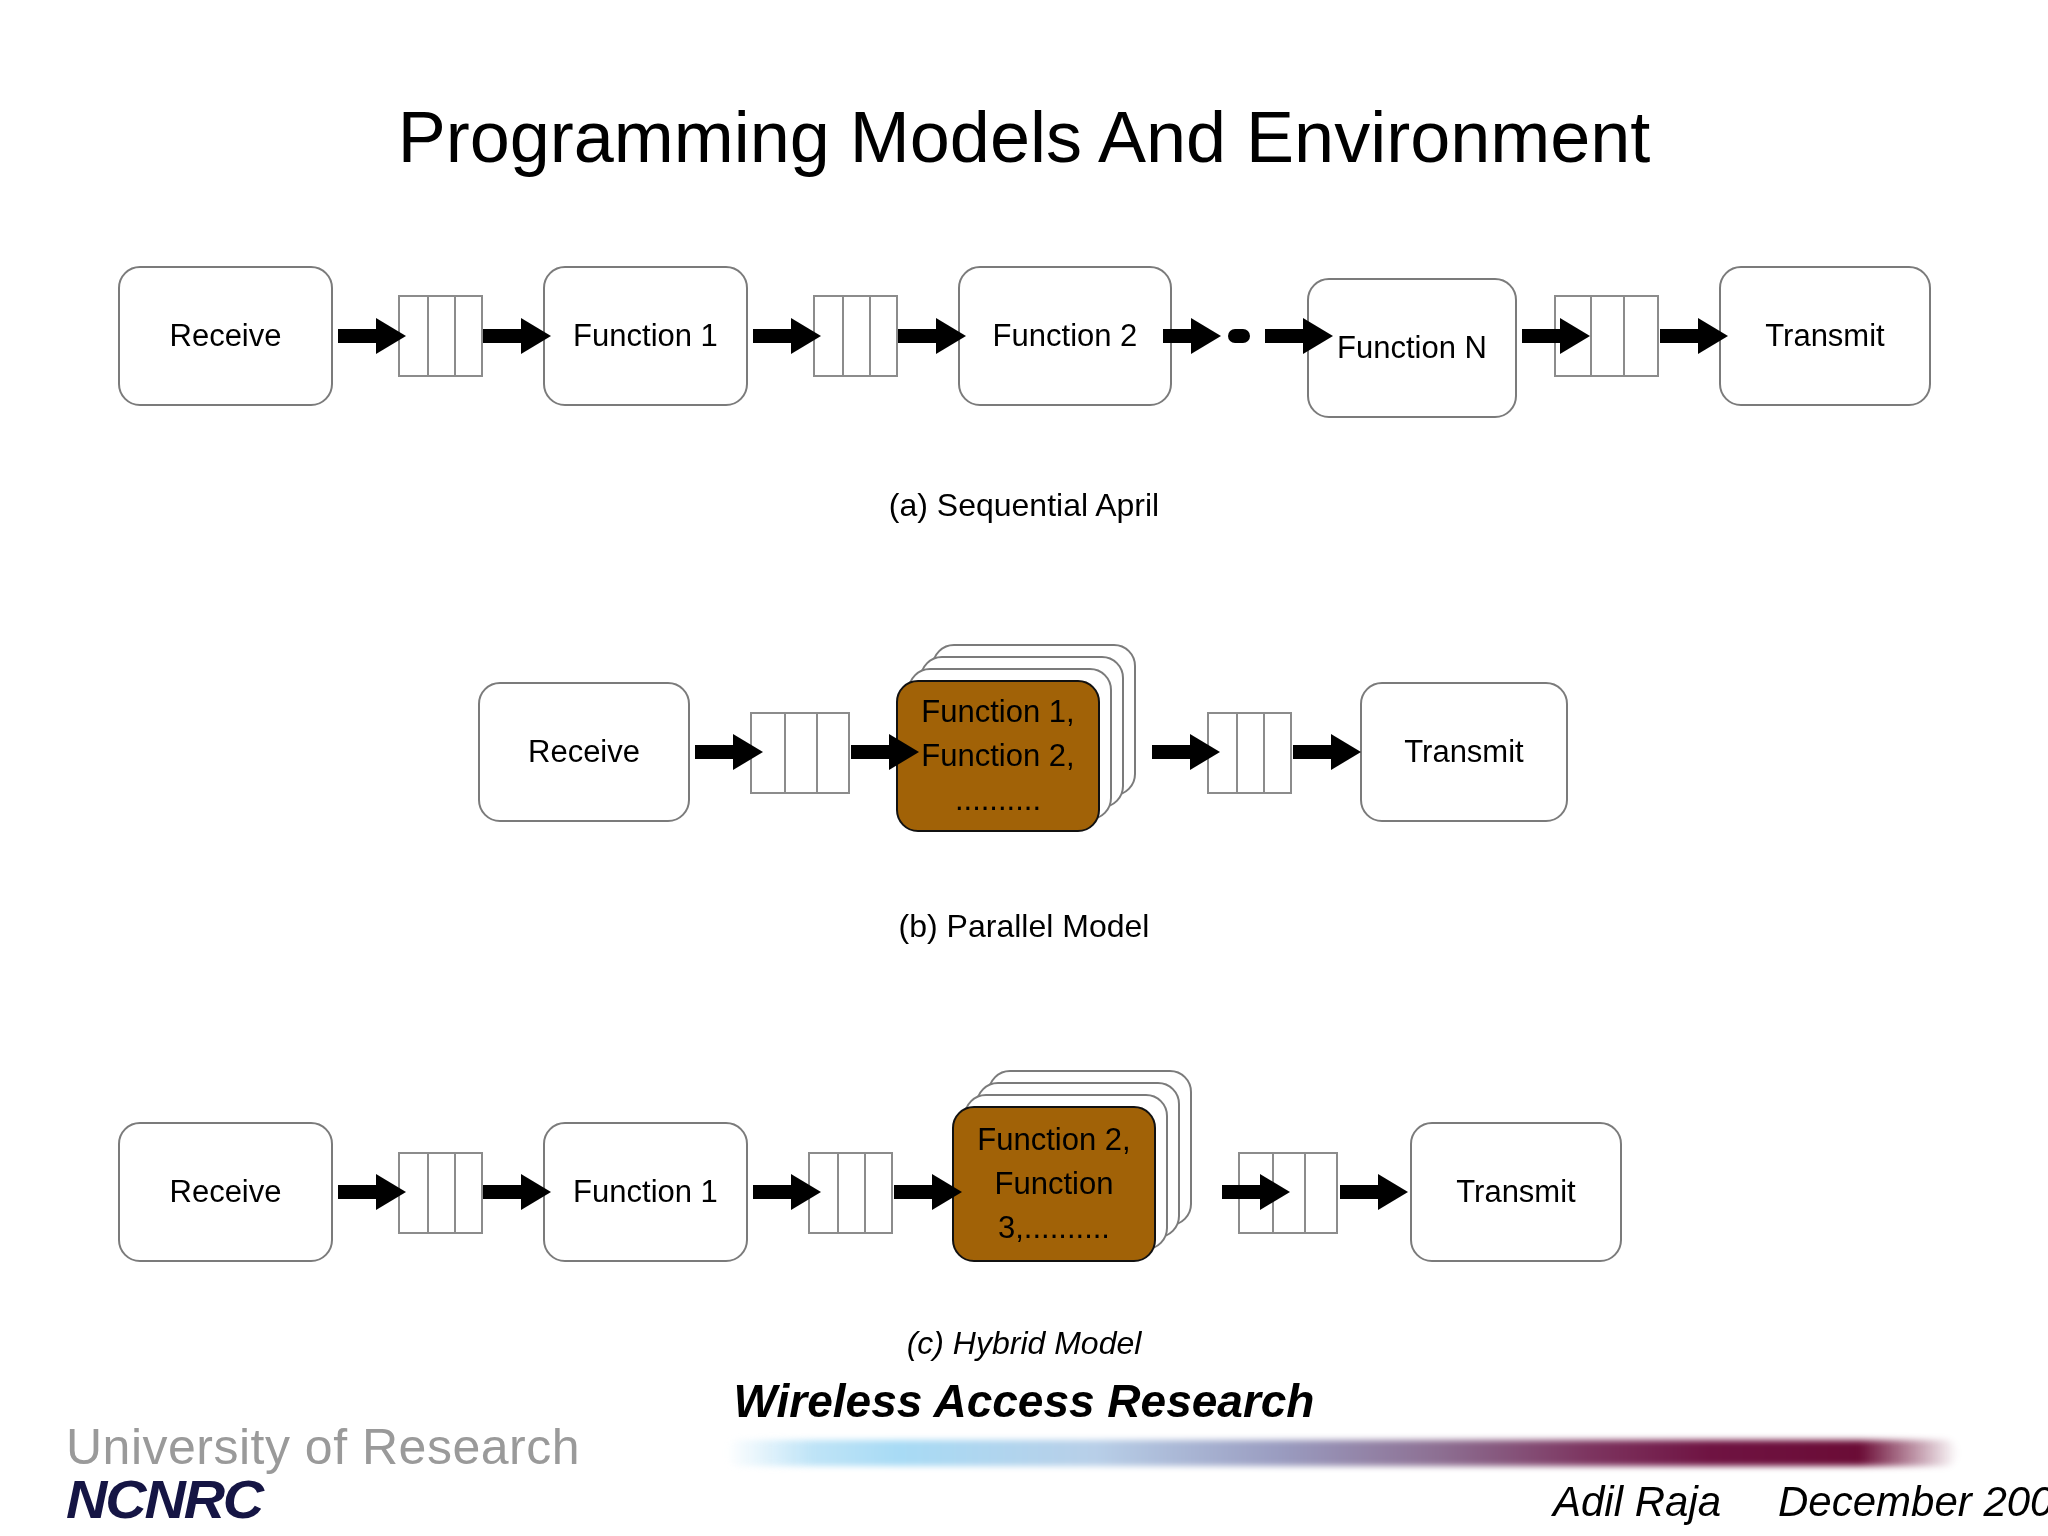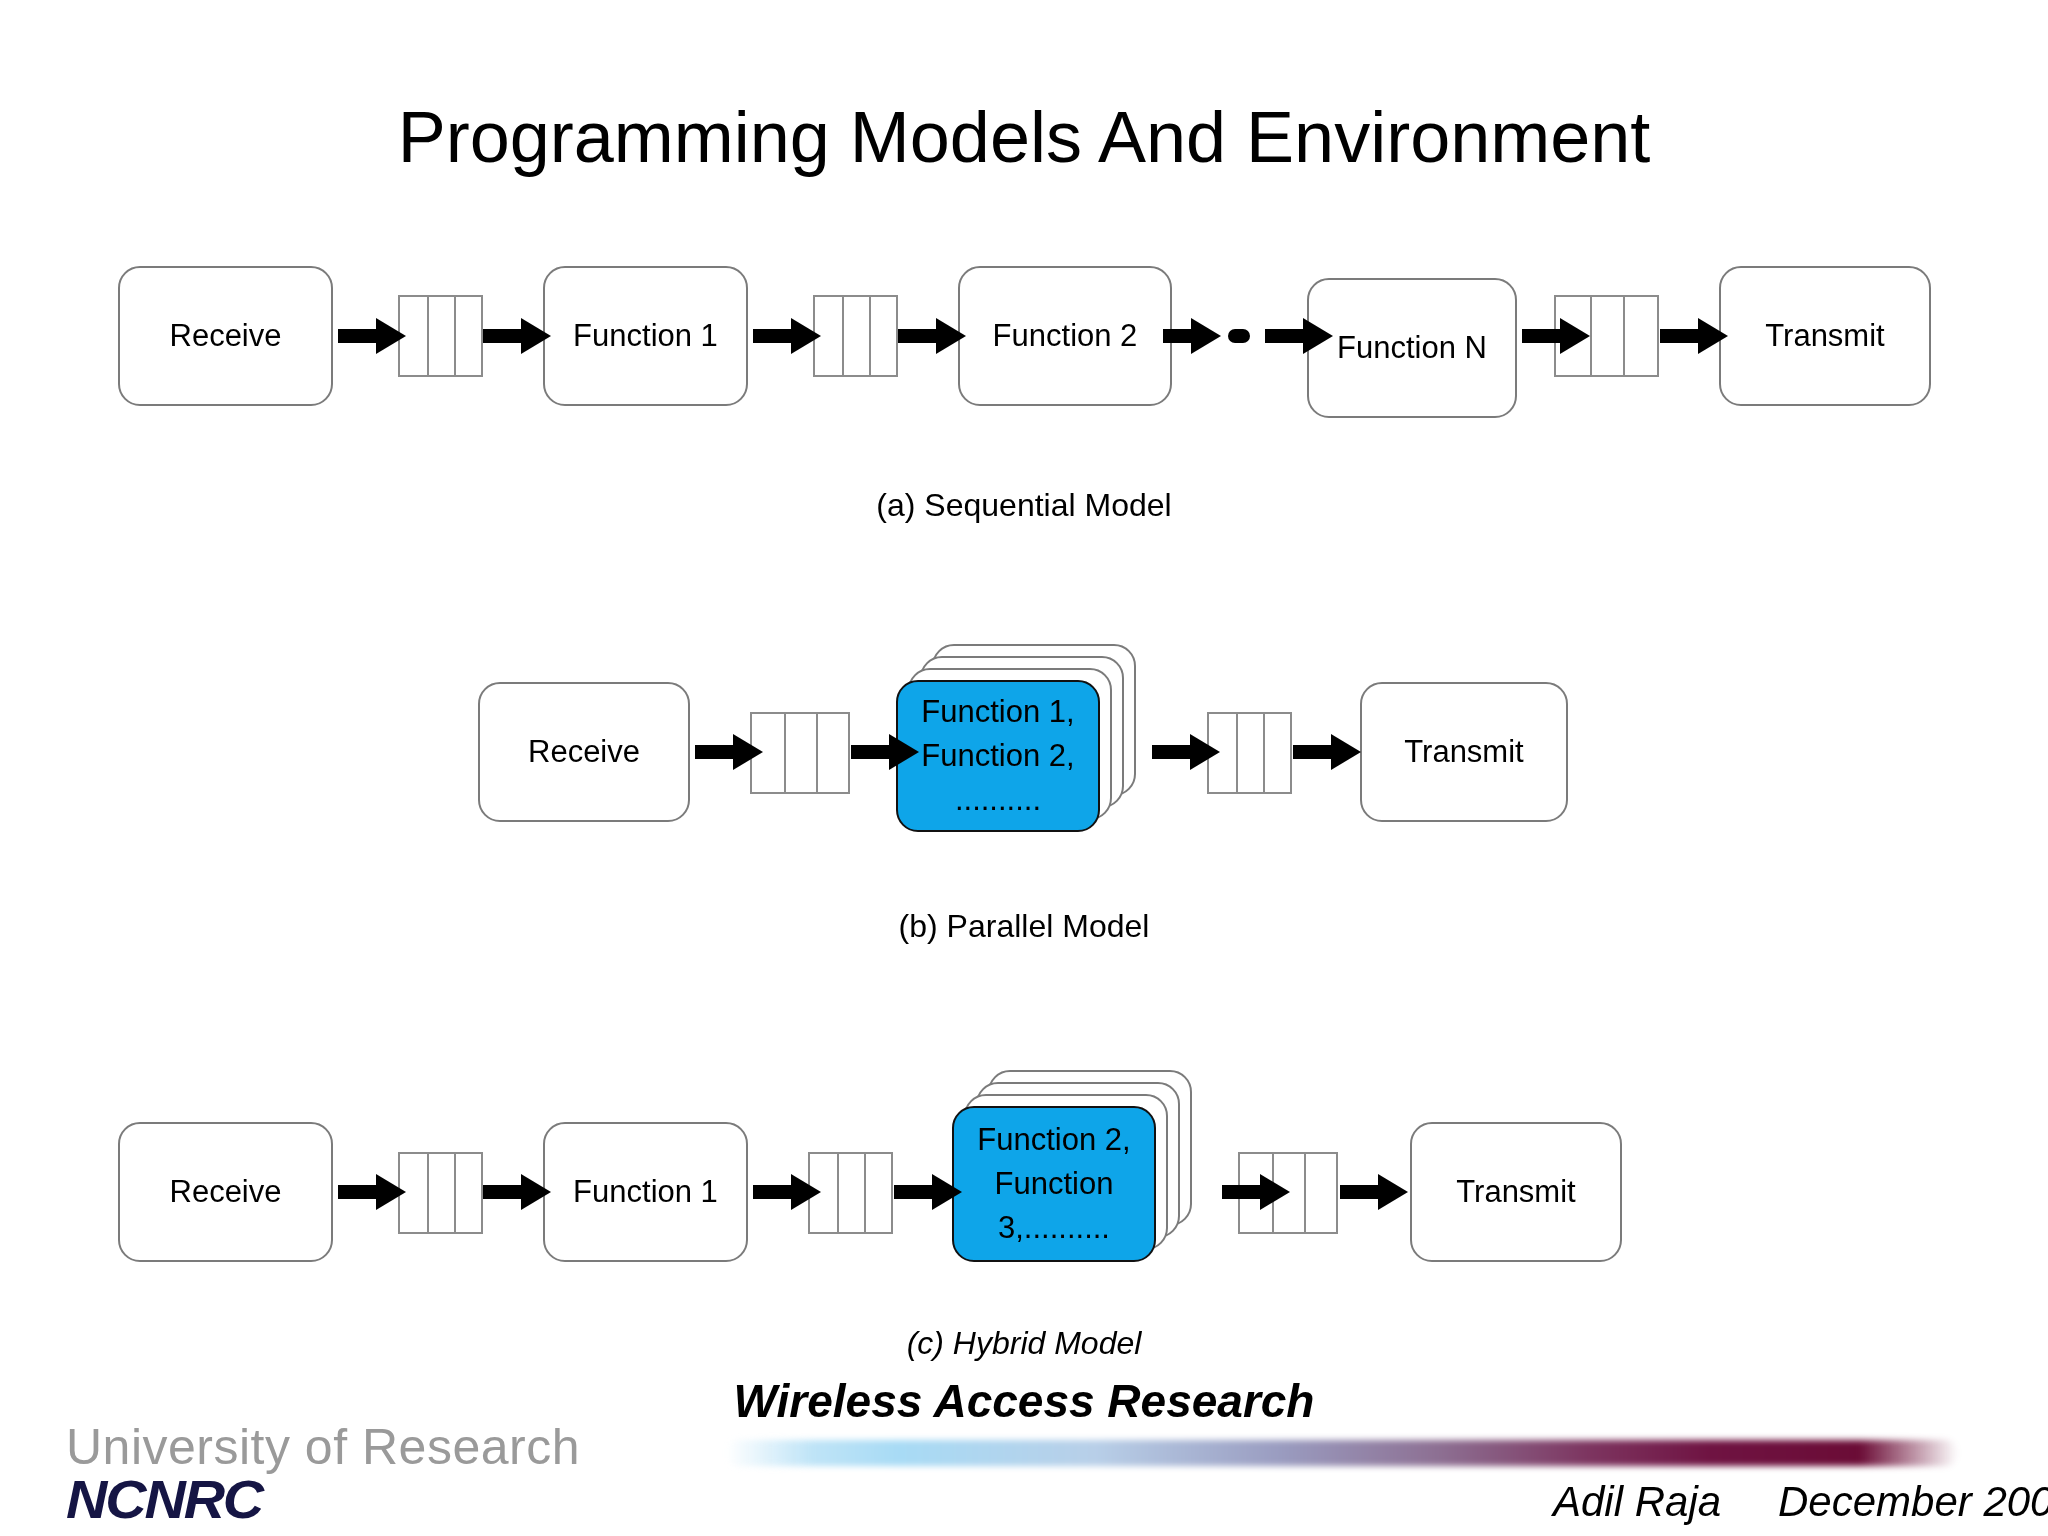--- a/index.html
+++ b/index.html
@@ -63,21 +63,21 @@
     box-sizing: border-box;
     border: 2px solid #7b7b7b;
     border-radius: 22px;
     background: #ffffff;
   }
   .stack-front {
     position: absolute;
     box-sizing: border-box;
     border: 2px solid #111111;
     border-radius: 22px;
-    background: #0ea5e9;
+    background: #a16207;
     display: flex;
     align-items: center;
     justify-content: center;
     text-align: center;
     font-size: 31px;
     line-height: 1.42;
     color: #000000;
   }
 
   
@@ -280,21 +280,21 @@
   <div class="arrow" style="left:1660px; top:67px; width:68px;">
     <div class="shaft" style="width:40px;"></div>
     <div class="head" style="left:38px;"></div>
   </div>
 
   <div class="node-box" style="left:1719px; top:4px; width:212px; height:140px;">
     <span>Transmit</span>
   </div>
 </div>
 
-<div class="caption" style="top:487px;">(a) Sequential Model</div>
+<div class="caption" style="top:487px;">(a) Sequential April</div>
 
 <div class="diagram-row" style="left:0; top:660px; width:2048px;">
 
   <div class="node-box" style="left:478px; top:22px; width:212px; height:140px;">
     <span>Receive</span>
   </div>
 
   <div class="arrow" style="left:695px; top:85px; width:68px;">
     <div class="shaft" style="width:40px;"></div>
     <div class="head" style="left:38px;"></div>

